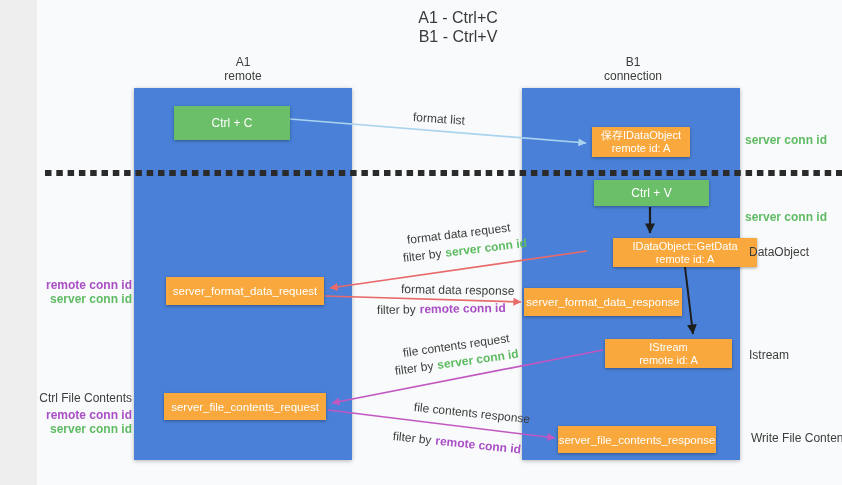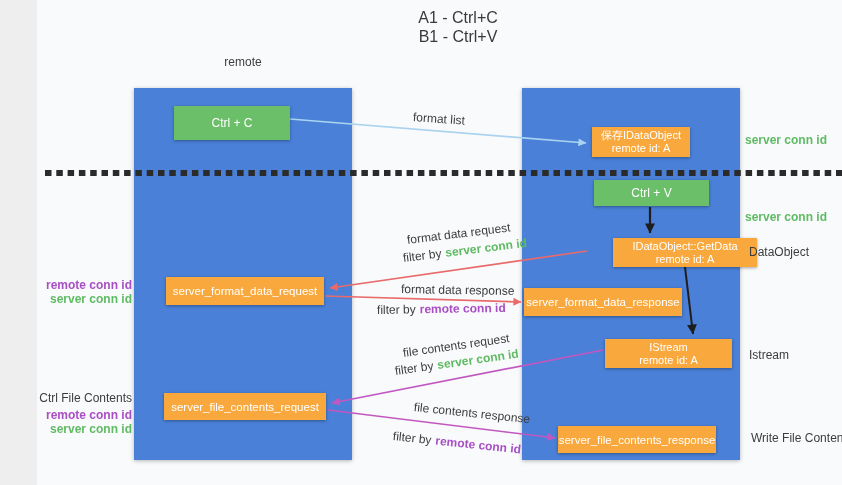--- a/index.html
+++ b/index.html
@@ -45,21 +45,26 @@
 <body>
 
 <div id="stage">
 
   <div id="title">
     <div>A1 - Ctrl+C</div>
     <div>B1 - Ctrl+V</div>
   </div>
 
   <div class="col-header" style="left:126px;">
+    <div>A1</div>
     <div>remote</div>
+  </div>
+  <div class="col-header" style="left:516px;">
+    <div>B1</div>
+    <div>connection</div>
   </div>
 
   <div class="col" style="left:97px;"></div>
   <div class="col" style="left:485px;"></div>
 
   <svg width="842" height="485">
     <defs>
       <marker id="mk-blue" viewBox="0 0 10 10" refX="9.5" refY="5" markerWidth="9" markerHeight="8" orient="auto" markerUnits="userSpaceOnUse">
           <path d="M0,0 L10,5 L0,10 Z" fill="#a9d3ee"></path>
         </marker>

